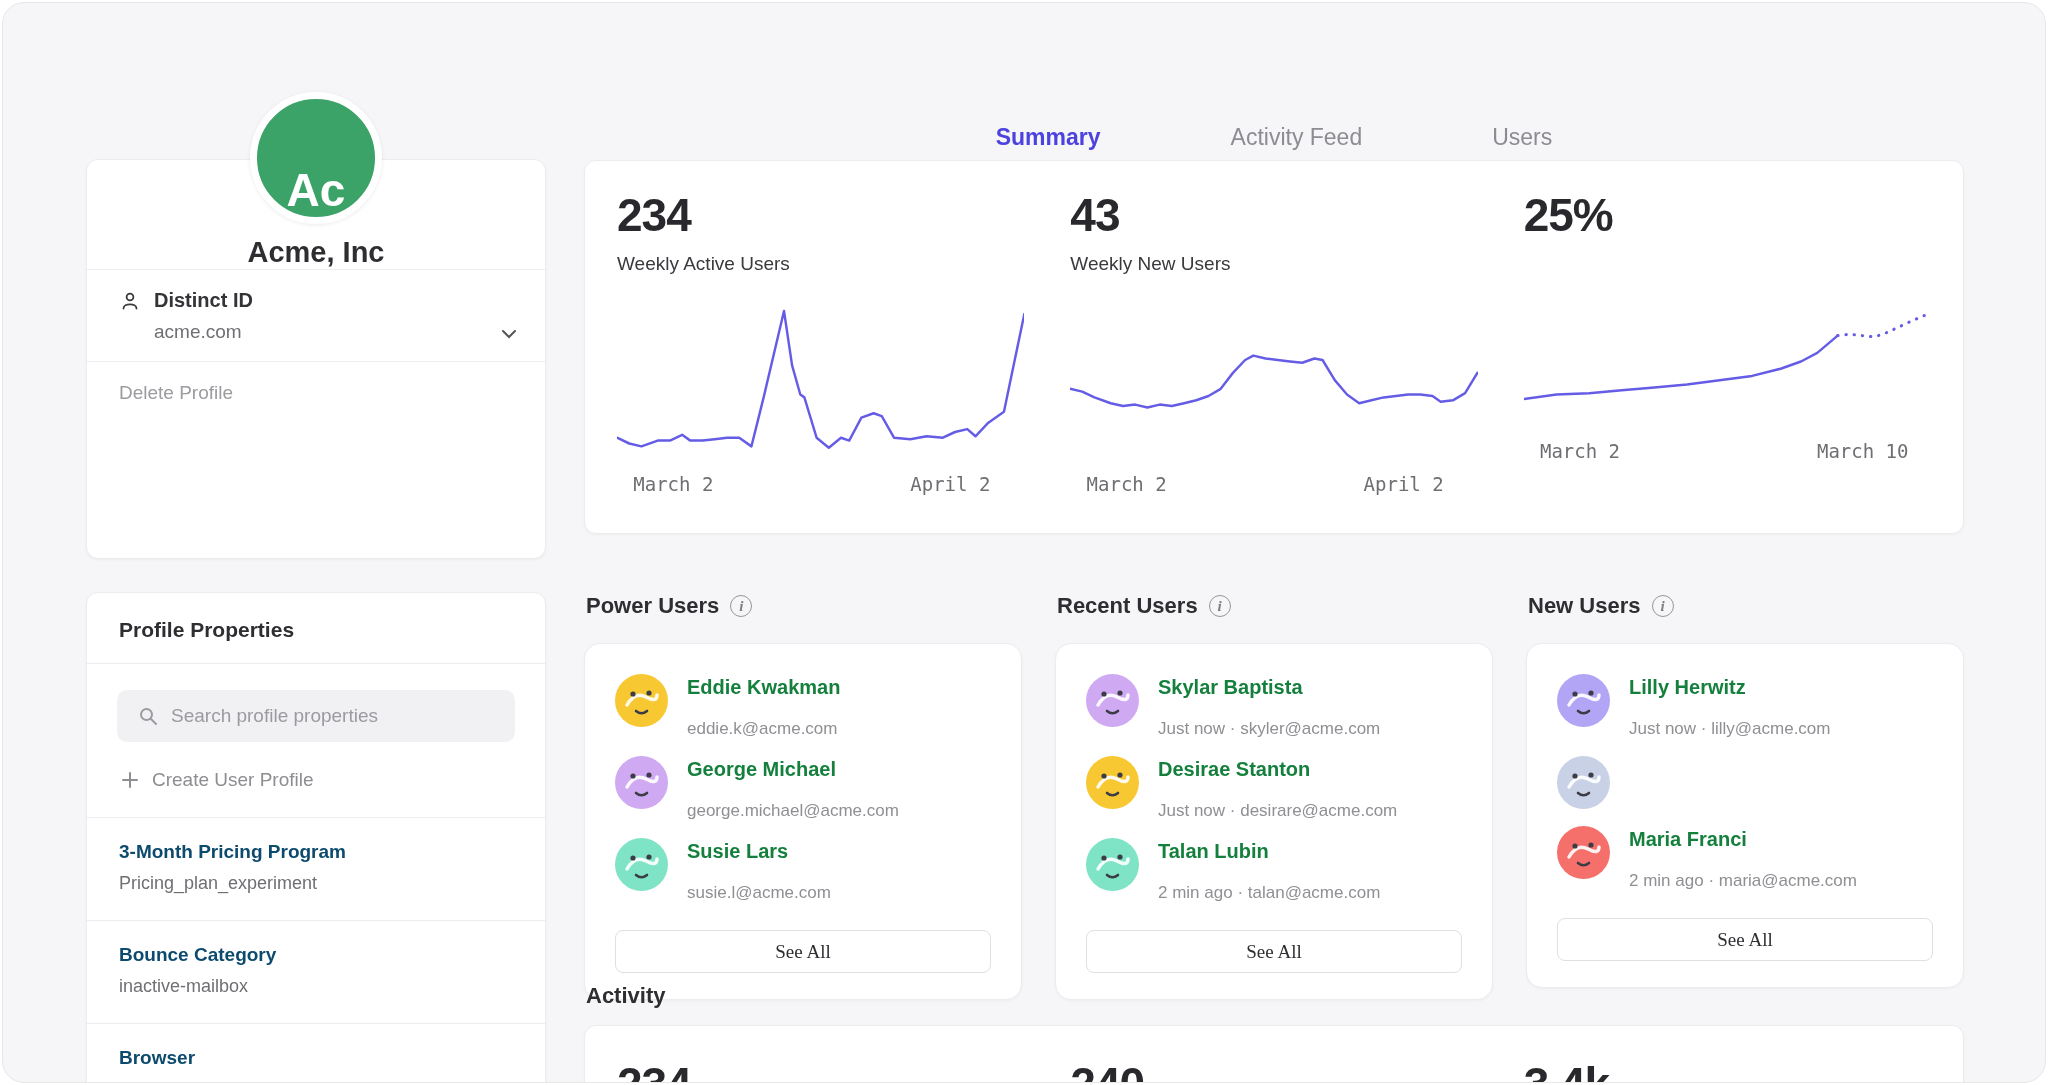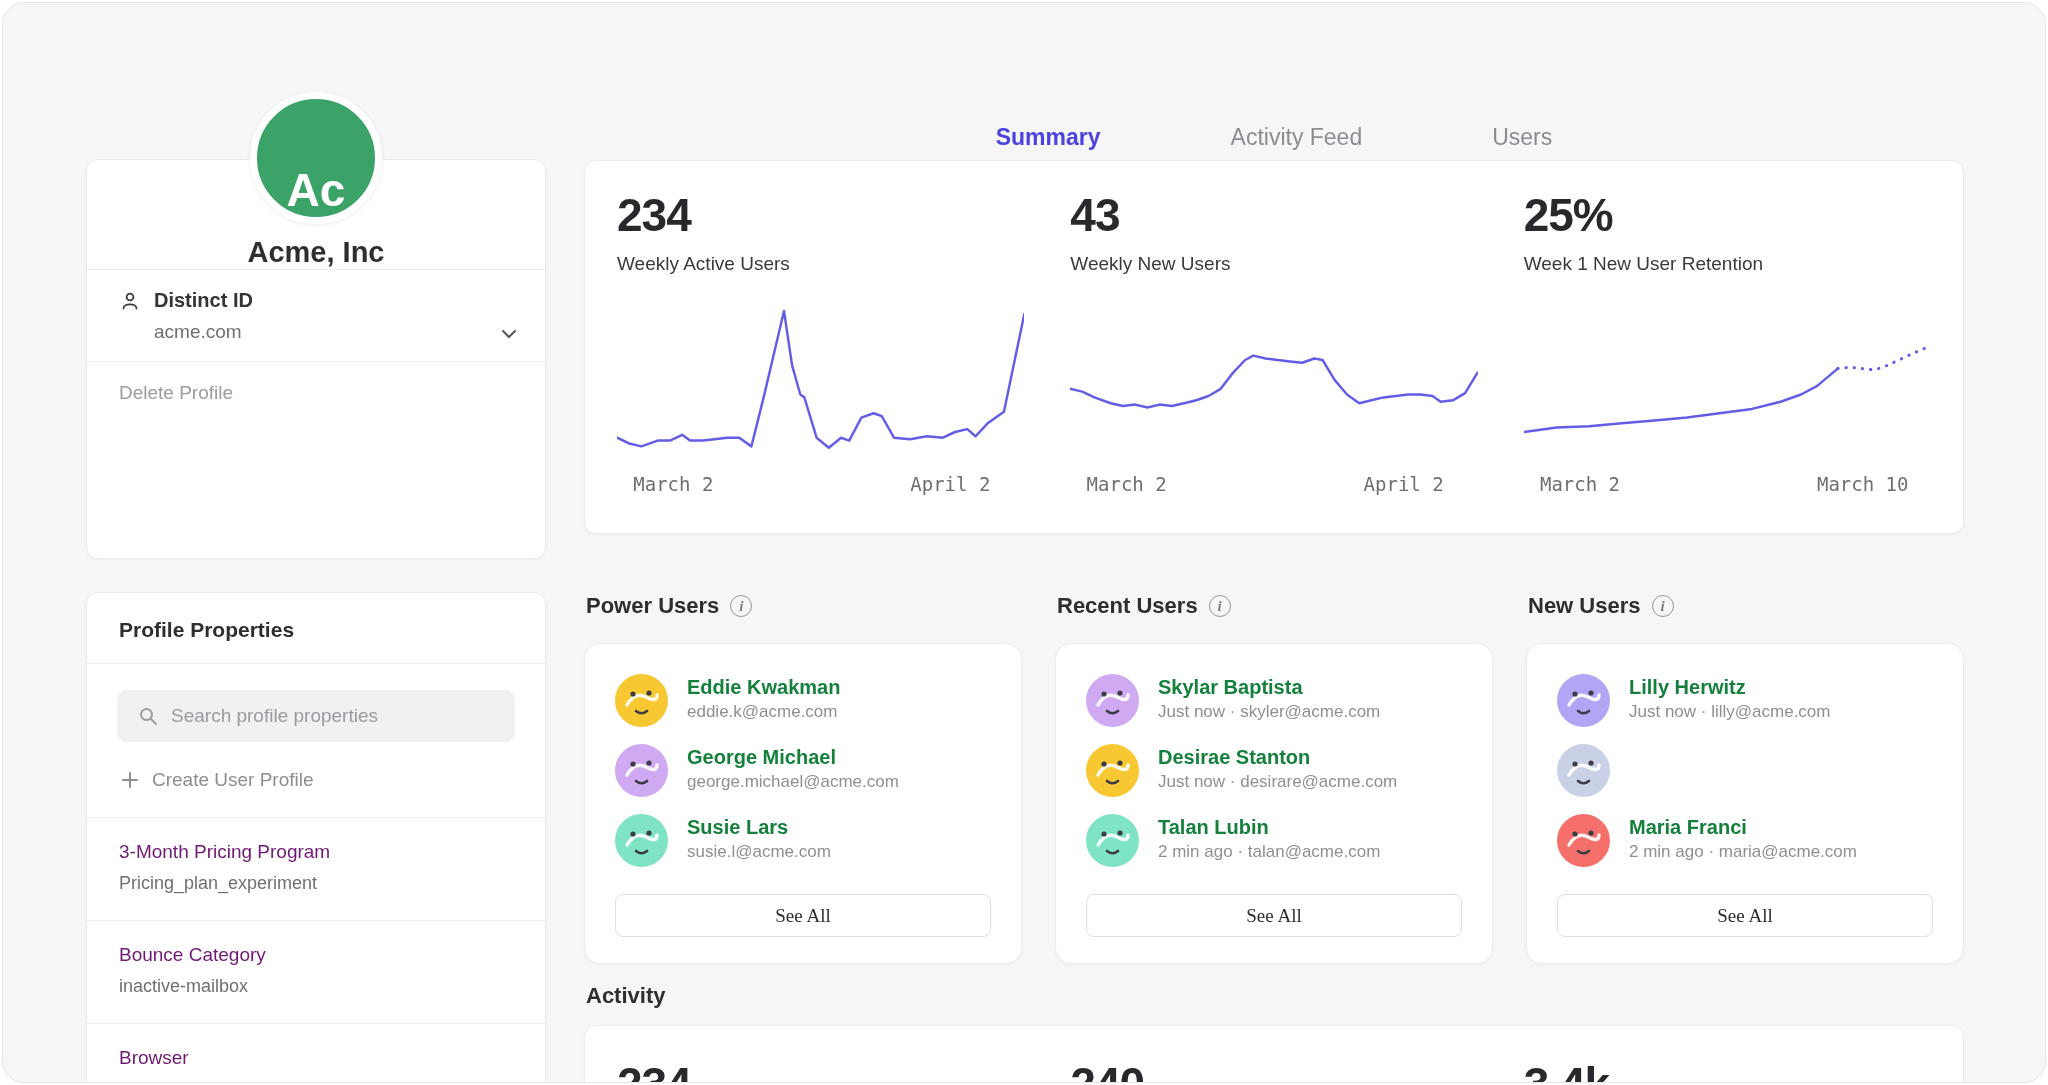--- a/index.html
+++ b/index.html
@@ -28,21 +28,21 @@
   .props-header { padding:25px 32px 21px; font-size:21px; font-weight:bold; border-bottom:1px solid #ededf0; }
   .props-body { padding:26px 30px 24px; }
   .search-box { display:flex; align-items:center; gap:12px; background:#f1f1f4; border-radius:10px;
     height:52px; padding:0 20px; }
   .search-box input { flex:1; border:none; outline:none; background:transparent;
     font-size:19px; color:#3a3a3e; font-family:"Liberation Sans", sans-serif; }
   .search-box input::placeholder { color:#9a9aa0; }
   .create-row { display:flex; align-items:center; gap:13px; margin:27px 0 2px 4px;
     font-size:19px; color:#8d8d92; cursor:pointer; }
   .prop-item { border-top:1px solid #ededf0; padding:23px 32px 26px; }
-  .prop-item .pname { font-size:19px; font-weight:normal; color:#701a75; }
+  .prop-item .pname { font-size:19px; font-weight:bold; color:#0c4a6e; }
   .prop-item .pval { margin-top:10px; font-size:18px; color:#6f6f74; }
 
   
   .tabs { position:absolute; left:581px; top:110px; width:1380px; height:48px;
     display:flex; justify-content:center; gap:122px; }
   .tab { font-size:23px; color:#8c8c92; background:none; border:none; cursor:pointer;
     font-family:"Liberation Sans", sans-serif; position:relative; padding:2px 4px; }
   .tab.active { color:#4c42df; font-weight:bold; }
   .tab.active::after { content:""; position:absolute; left:50%; transform:translateX(-50%);
     bottom:-12px; width:46px; height:4px; border-radius:2px; background:#4c42df; }
@@ -62,21 +62,21 @@
   .lists-row { position:absolute; left:581px; top:576px; width:1380px;
     display:grid; grid-template-columns:repeat(3,1fr); column-gap:33px; }
   .list-head { display:flex; align-items:center; gap:11px; font-size:22px; font-weight:bold; margin:14px 0 24px 2px; }
   .info-badge { width:22px; height:22px; border:1.6px solid #96969b; border-radius:50%;
     color:#7c7c82; font-family:"Liberation Serif", serif; font-size:15px; font-style:italic;
     display:flex; align-items:center; justify-content:center; cursor:pointer; }
   .list-card { border-radius:16px; padding:30px 30px 26px; }
   .urow { display:flex; align-items:flex-start; gap:19px; margin-bottom:17px; cursor:pointer; }
   .uavatar { width:53px; height:53px; border-radius:50%; flex:0 0 auto; }
   .uname { font-size:20px; font-weight:bold; color:#15803d; padding-top:2px; }
-  .usub { margin-top:3px; font-size:17px; color:#8f8f94; }
+  .usub { margin-top:20px; font-size:17px; color:#8f8f94; }
   .see-all { display:block; width:100%; height:43px; margin-top:27px; background:#ffffff;
     border:1px solid #e0e0e4; border-radius:8px; font-size:19px; color:#2e2e32;
     font-family:Liberation Serif, serif; cursor:pointer; }
 
   
   .activity-head { position:absolute; left:583px; top:980px; font-size:22px; font-weight:bold; }
   .activity-card { position:absolute; left:581px; top:1022px; width:1380px; height:300px;
     padding:31px 32px; display:grid; grid-template-columns:repeat(3,1fr); column-gap:46px; }
   .activity-card .big { font-size:46px; font-weight:bold; letter-spacing:-1px; color:#29292d; }
 
@@ -175,21 +175,20 @@
       <svg class="spark" viewBox="0 0 420 160" preserveAspectRatio="none">
           <polyline points="0.0,85.8 12.6,88.6 25.2,94.4 42.0,100.2 54.6,103.0 67.2,101.6 79.8,104.5 92.4,101.6 105.0,103.0 117.6,100.2 130.2,97.3 142.8,93.0 155.4,85.8 168.0,69.9 180.6,57.0 189.0,52.6 201.6,55.5 214.2,57.0 226.8,58.4 239.4,59.8 252.0,55.5 260.4,57.0 273.0,77.1 285.6,91.5 298.2,100.2 310.8,97.3 323.4,94.4 336.0,93.0 348.6,91.5 361.2,91.5 373.8,93.0 382.2,98.7 394.8,97.3 407.4,90.1 420.0,69.9" fill="none" stroke="#655ce6" stroke-width="2.5" stroke-linejoin="round" stroke-linecap="round"></polyline>
         </svg>
       <div class="ticks">
         <span class="tick-a">March 2</span>
         <span class="tick-b">April 2</span>
       </div>
     </div>
     <div class="stat">
       <div class="big">25%</div>
-      <div class="slabel">Week 1 New User Retention</div>
       <svg class="spark" viewBox="0 0 420 160" preserveAspectRatio="none">
           <polyline points="0.0,129.0 33.6,124.6 67.2,123.2 100.8,120.3 134.4,117.4 168.0,114.6 201.6,110.2 235.2,105.9 264.6,98.7 285.6,91.5 302.4,82.9 323.4,65.6" fill="none" stroke="#655ce6" stroke-width="2.5" stroke-linejoin="round" stroke-linecap="round"></polyline>
           <polyline points="323.4,65.6 336.0,64.2 348.6,65.6 361.2,67.0 373.8,62.7 386.4,57.0 399.0,51.2 420.0,42.6" fill="none" stroke="#655ce6" stroke-width="3" stroke-linejoin="round" stroke-linecap="round" stroke-dasharray="0.5 8"></polyline>
         </svg>
       <div class="ticks">
         <span class="tick-a">March 2</span>
         <span class="tick-b">March 10</span>
       </div>
     </div>
   </section>

